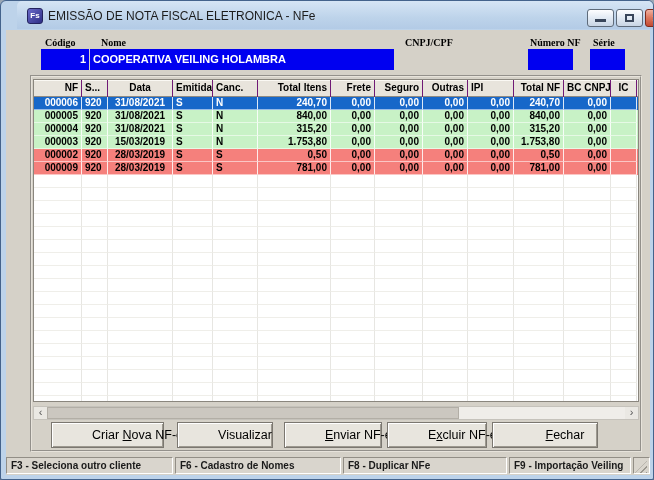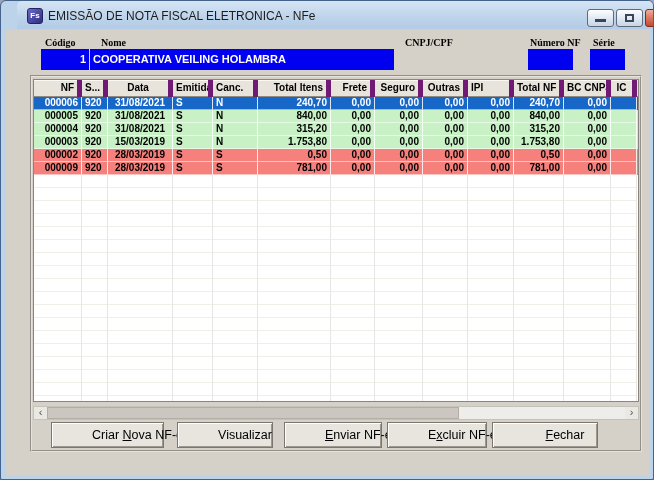--- a/index.html
+++ b/index.html
@@ -28,21 +28,21 @@
   .bluefield{position:absolute;top:19px;height:21px;background:#0000F0;color:#fff;
     font-size:11px;font-weight:bold;line-height:21px;padding:0 3px;overflow:hidden;white-space:nowrap;}
   .ar{text-align:right;} .al{text-align:left;}
   
   .panel{position:absolute;left:24px;top:45px;width:612px;height:377px;
     border:2px groove #E7E3DB;background:#D5D1C8;}
   .grid{position:absolute;left:1px;top:2px;width:606px;height:323px;
     border:1px solid #8A867E;background:#fff;overflow:hidden;}
   .grid-head{display:flex;height:17px;background:#E8E4DC;
     box-shadow:inset 0 1px 0 #FBF9F4;border-bottom:1px solid #8E8A82;}
-  .hc{height:17px;border-right:5px solid #701a75;font-size:10px;font-weight:bold;color:#000;
+  .hc{height:17px;border-right:1px solid #701a75;font-size:10px;font-weight:bold;color:#000;
     line-height:16px;padding:0 3px;overflow:hidden;white-space:nowrap;flex:none;}
   .tr{display:flex;height:13px;}
   .td{height:13px;font-size:10px;font-weight:bold;line-height:12px;padding:0 3px;
     overflow:hidden;white-space:nowrap;flex:none;}
   .tr.filled .td{border-right:1px solid rgba(255,255,255,.85);border-bottom:1px solid rgba(255,255,255,.55);}
   .tr.empty .td{border-right:1px solid #E7E6E2;border-bottom:1px solid #EFEEE9;background:#fff;}
   
   .hscroll{position:absolute;left:1px;top:329px;width:606px;height:14px;background:#EFEDE9;
     border:1px solid #C5C2BB;}
   .sarrow{position:absolute;top:0;width:13px;height:12px;font-size:11px;color:#555;
@@ -485,15 +485,24 @@
         <div class="sarrow right">›</div>
       </div>
 
       <div class="btn" style="left:19px;width:113px">Criar <u>N</u>ova NF-e</div>
       <div class="btn" style="left:145px;width:96px">Visualizar</div>
       <div class="btn" style="left:252px;width:98px"><u>E</u>nviar NF-e</div>
       <div class="btn" style="left:355px;width:100px">E<u>x</u>cluir NF-e</div>
       <div class="btn" style="left:460px;width:106px"><u>F</u>echar</div>
     </div>
 
+    <div class="statusbar">
+      <div class="spanel" style="left:0;width:167px">F3 - Seleciona outro cliente</div>
+      <div class="spanel" style="left:169px;width:166px">F6 - Cadastro de Nomes</div>
+      <div class="spanel" style="left:337px;width:164px">F8 - Duplicar NFe</div>
+      <div class="spanel" style="left:503px;width:122px">F9 - Importação Veiling</div>
+      <div class="spanel" style="left:627px;width:17px">
+        <div class="grip"></div>
+      </div>
+    </div>
 
   </div>
 </div>
 
 </body></html>

